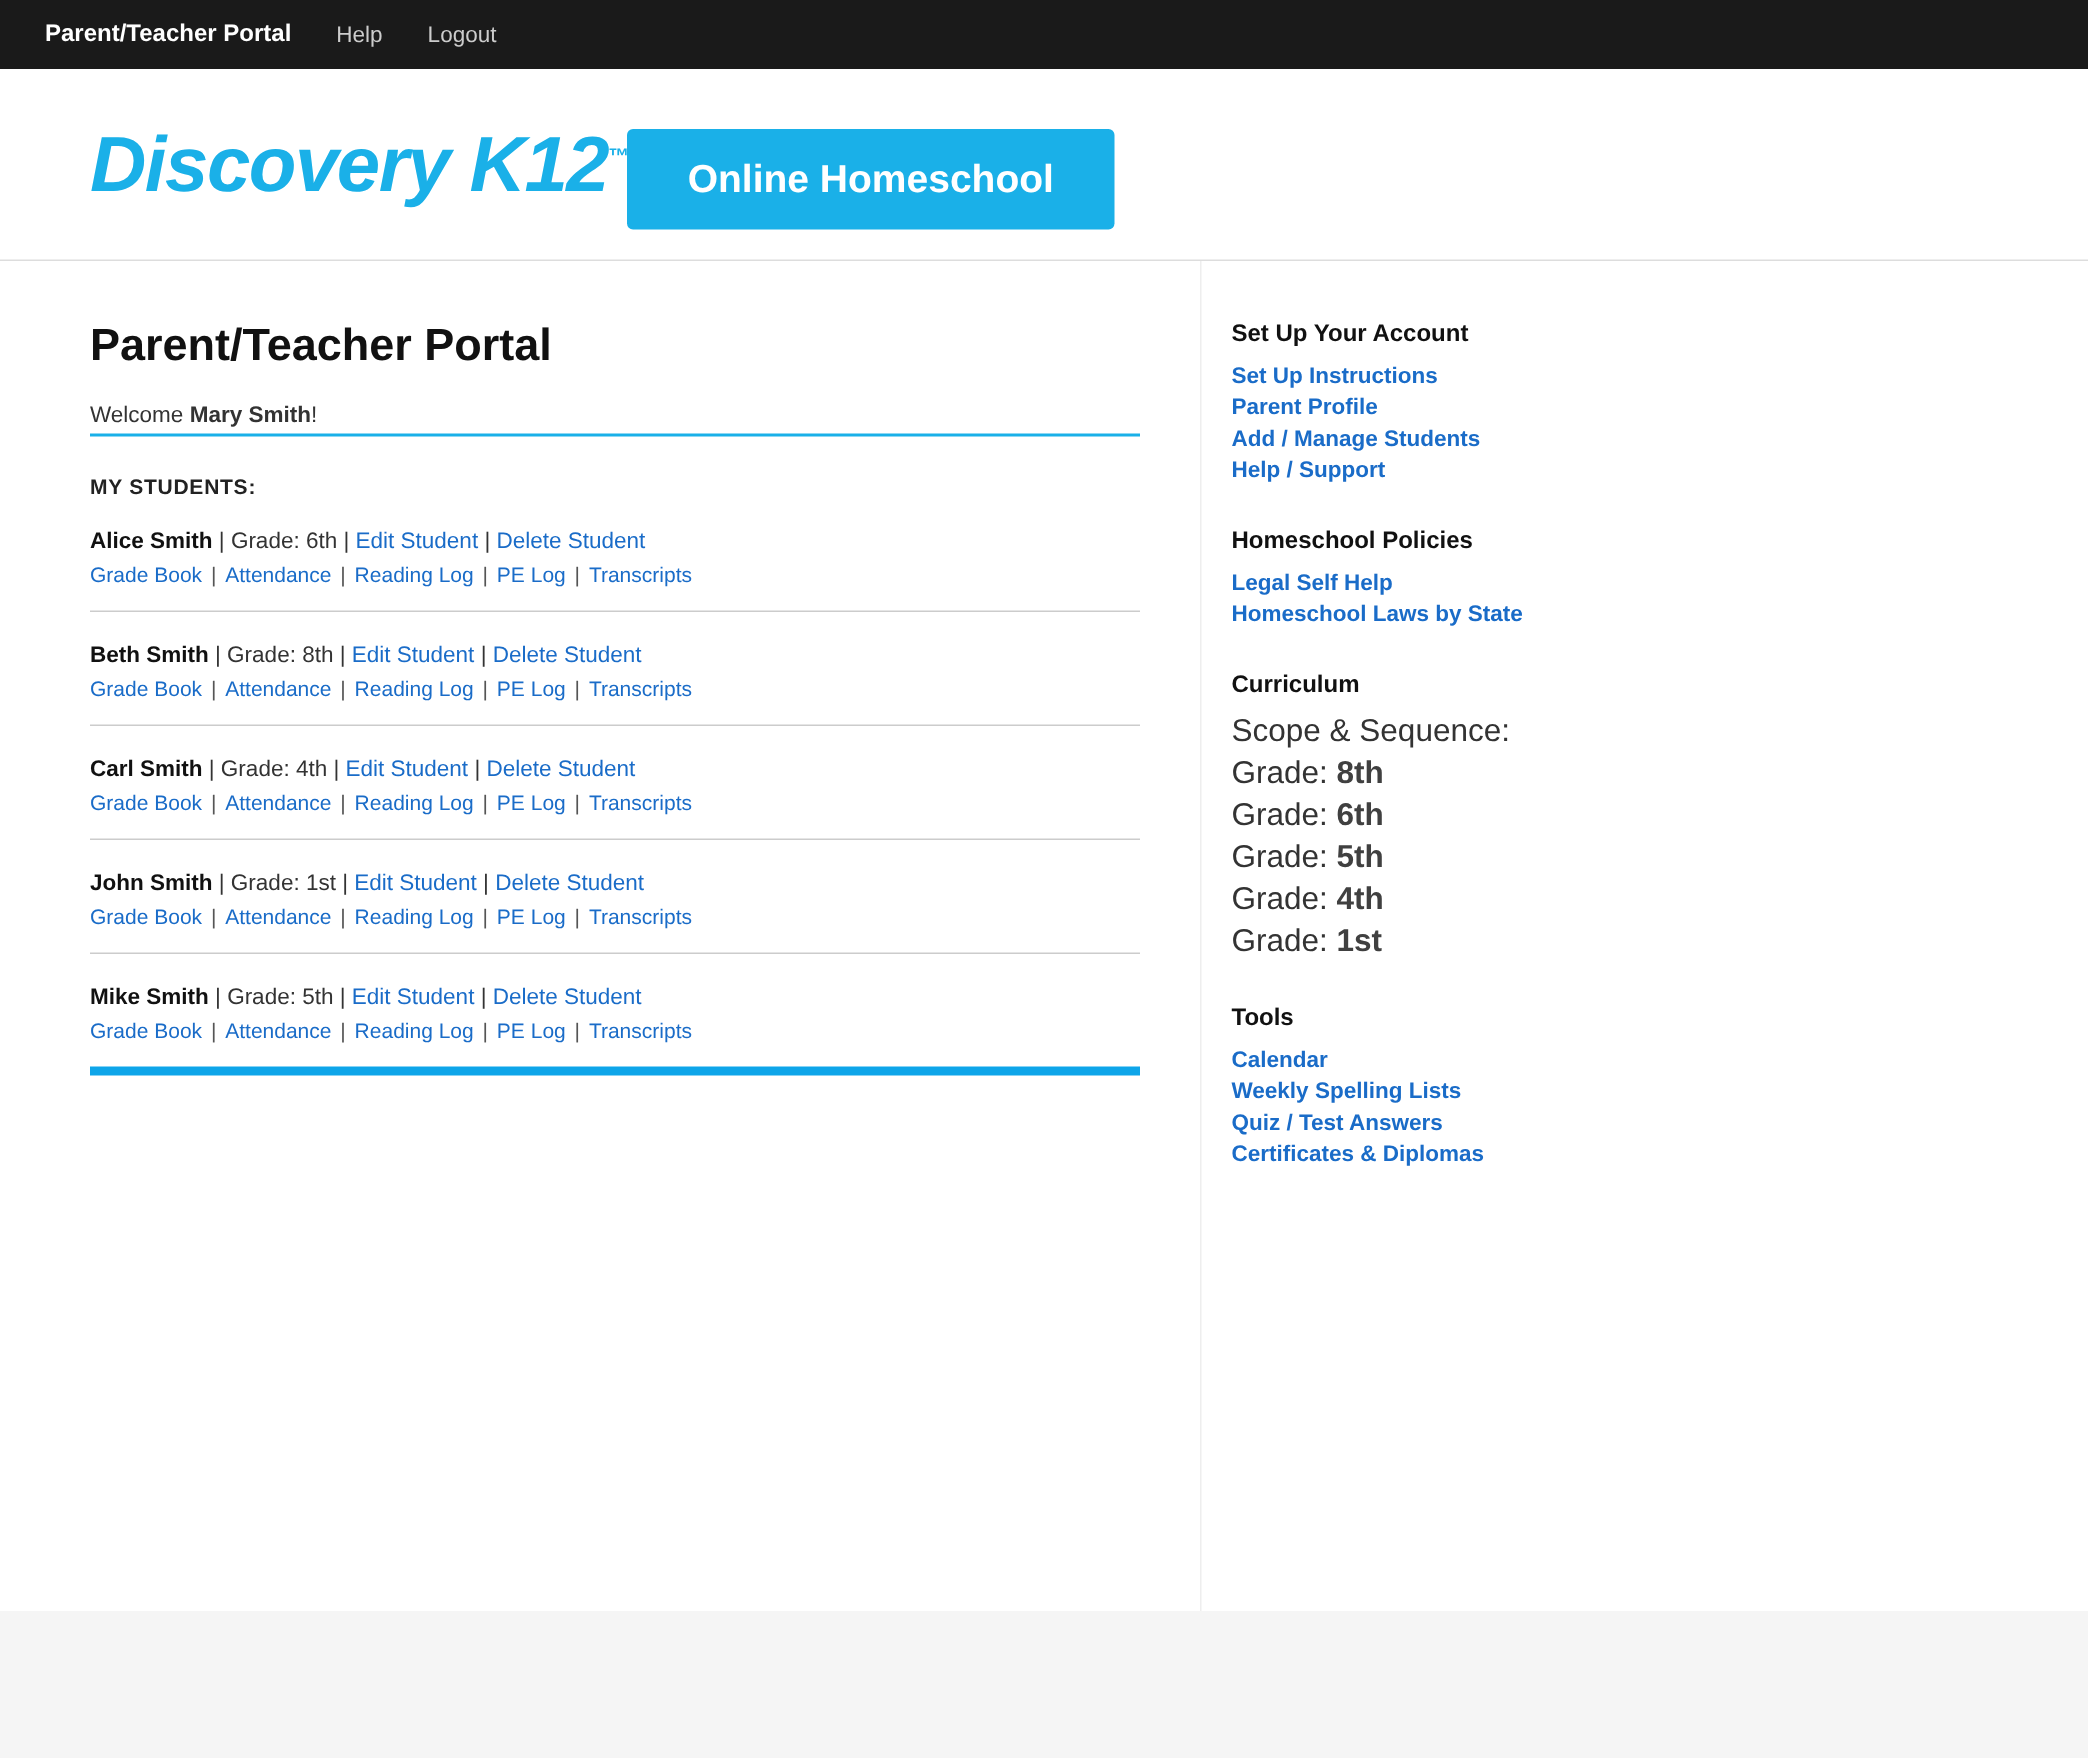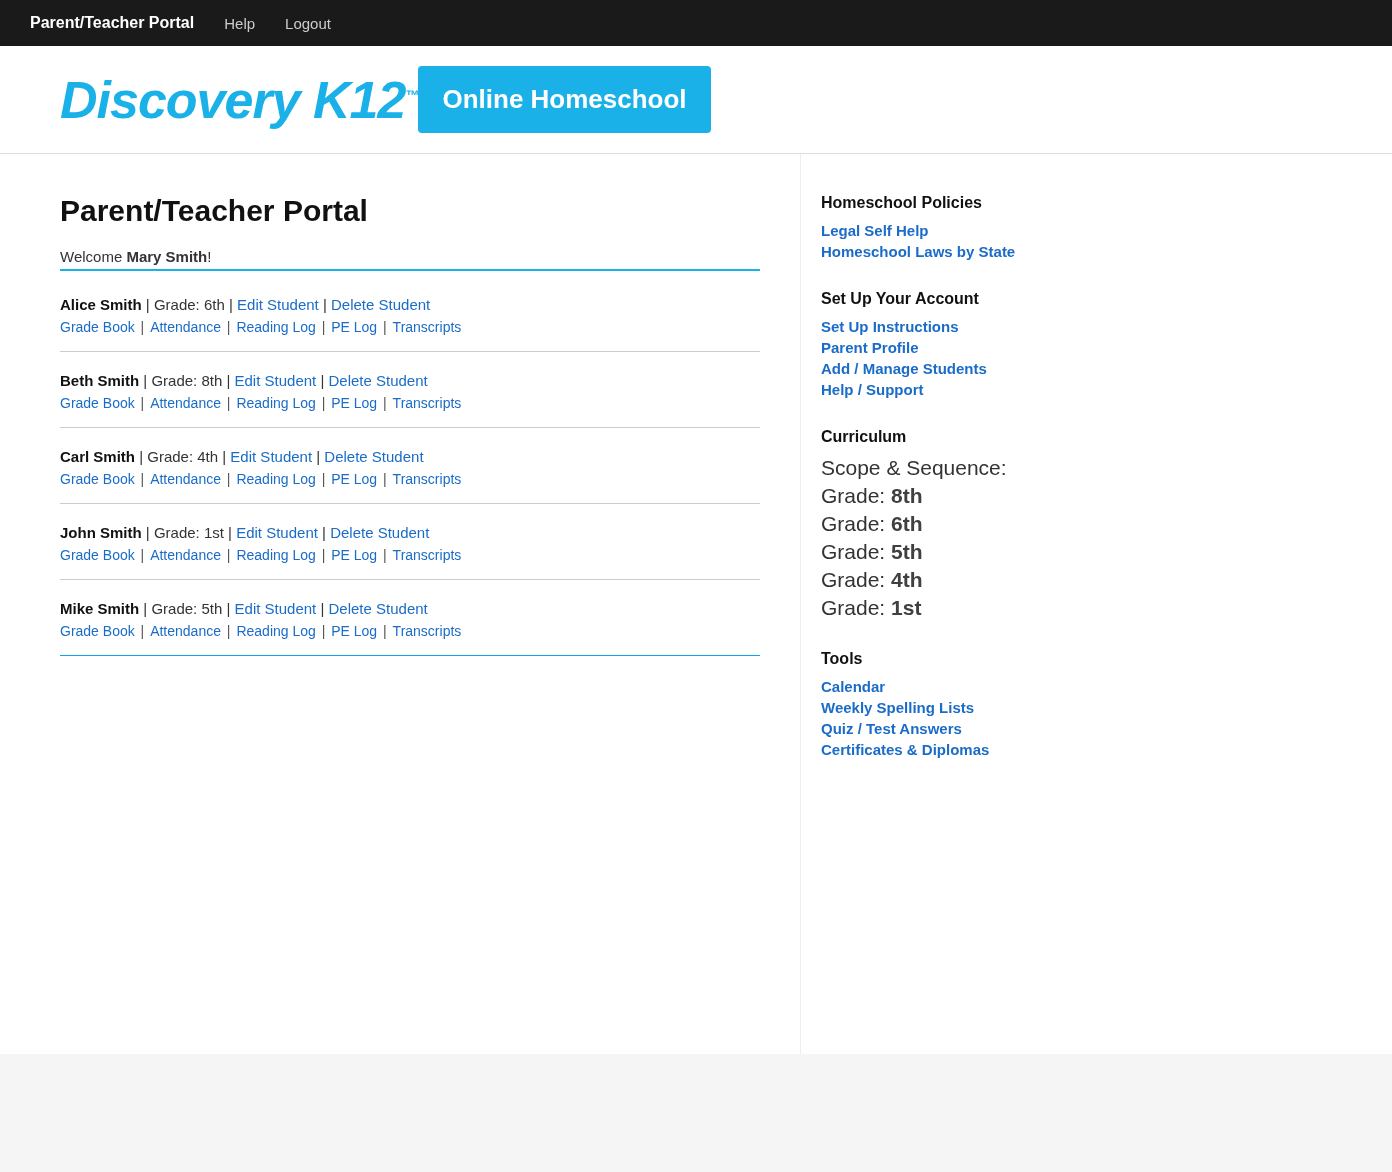--- a/index.html
+++ b/index.html
@@ -45,22 +45,23 @@
       font-size: 14px;
       vertical-align: super;
       font-style: normal;
       color: #1ab0e8;
     }
     #online-homeschool-badge {
       background: #1ab0e8;
       color: #fff;
       font-size: 26px;
       font-weight: bold;
-      padding: 18px 24px;
+      padding: 18px 40px;
       border-radius: 4px;
+      margin-top: 20px;
     }
 
     
     #main {
       display: flex;
       background: #fff;
       min-height: 900px;
       padding: 0;
     }
 
@@ -102,21 +103,21 @@
       letter-spacing: 0.5px;
     }
 
     .student-block {
       border-bottom: 1px solid #ccc;
       padding-bottom: 16px;
       margin-bottom: 16px;
       margin-top: 20px;
     }
     .student-block:last-child {
-      border-bottom: 1px solid #0ea5e9;
+      border-bottom: 6px solid #0ea5e9;
     }
 
     .student-row1 {
       margin-bottom: 6px;
       font-size: 15px;
       color: #333;
     }
     .student-row1 strong {
       font-weight: bold;
       color: #111;
@@ -199,20 +200,21 @@
   <div id="content" data-name="content-area">
 
     <h1 id="page-title" data-name="page-title">Parent/Teacher Portal</h1>
 
     <p id="welcome-msg" data-name="welcome-message">
       <span data-name="welcome-prefix">Welcome </span><strong data-name="welcome-name">Mary Smith</strong><span data-name="welcome-suffix">!</span>
     </p>
 
     <hr id="blue-divider" data-name="blue-divider">
 
+    <div id="my-students-label" data-name="my-students-label">MY STUDENTS:</div>
 
     <div id="students-list" data-name="students-list">
     <div class="student-block" data-name="student-block">
           <div class="student-row1" data-name="student-row1"><strong data-name="student-name">Alice Smith</strong> | Grade: 6th | <a class="blue-link" data-name="student-link-edit-student">Edit Student</a> | <a class="blue-link" data-name="student-link-delete-student">Delete Student</a></div>
           <div class="student-row2" data-name="student-row2"><a class="blue-link" data-name="student-link-grade-book">Grade Book</a><span class="row2-sep" data-name="row2-separator"> | </span><a class="blue-link" data-name="student-link-attendance">Attendance</a><span class="row2-sep" data-name="row2-separator"> | </span><a class="blue-link" data-name="student-link-reading-log">Reading Log</a><span class="row2-sep" data-name="row2-separator"> | </span><a class="blue-link" data-name="student-link-pe-log">PE Log</a><span class="row2-sep" data-name="row2-separator"> | </span><a class="blue-link" data-name="student-link-transcripts">Transcripts</a></div>
         </div>
         <div class="student-block" data-name="student-block">
           <div class="student-row1" data-name="student-row1"><strong data-name="student-name">Beth Smith</strong> | Grade: 8th | <a class="blue-link" data-name="student-link-edit-student">Edit Student</a> | <a class="blue-link" data-name="student-link-delete-student">Delete Student</a></div>
           <div class="student-row2" data-name="student-row2"><a class="blue-link" data-name="student-link-grade-book">Grade Book</a><span class="row2-sep" data-name="row2-separator"> | </span><a class="blue-link" data-name="student-link-attendance">Attendance</a><span class="row2-sep" data-name="row2-separator"> | </span><a class="blue-link" data-name="student-link-reading-log">Reading Log</a><span class="row2-sep" data-name="row2-separator"> | </span><a class="blue-link" data-name="student-link-pe-log">PE Log</a><span class="row2-sep" data-name="row2-separator"> | </span><a class="blue-link" data-name="student-link-transcripts">Transcripts</a></div>
         </div>
@@ -226,36 +228,36 @@
         </div>
         <div class="student-block" data-name="student-block">
           <div class="student-row1" data-name="student-row1"><strong data-name="student-name">Mike Smith</strong> | Grade: 5th | <a class="blue-link" data-name="student-link-edit-student">Edit Student</a> | <a class="blue-link" data-name="student-link-delete-student">Delete Student</a></div>
           <div class="student-row2" data-name="student-row2"><a class="blue-link" data-name="student-link-grade-book">Grade Book</a><span class="row2-sep" data-name="row2-separator"> | </span><a class="blue-link" data-name="student-link-attendance">Attendance</a><span class="row2-sep" data-name="row2-separator"> | </span><a class="blue-link" data-name="student-link-reading-log">Reading Log</a><span class="row2-sep" data-name="row2-separator"> | </span><a class="blue-link" data-name="student-link-pe-log">PE Log</a><span class="row2-sep" data-name="row2-separator"> | </span><a class="blue-link" data-name="student-link-transcripts">Transcripts</a></div>
         </div>
       </div>
 
   </div>
 
   <aside id="sidebar" data-name="sidebar">
-
-    <div class="sidebar-section" data-name="policies-section">
-      <div class="sidebar-section-title" data-name="policies-section-title">Homeschool Policies</div>
-      <div id="policies-links-container" data-name="policies-links-container">
-          <a class="sidebar-link" data-name="sidebar-link-legal-self-help">Legal Self Help</a>
-          <a class="sidebar-link" data-name="sidebar-link-homeschool-laws-by-state">Homeschool Laws by State</a>
-        </div>
-    </div>
 
     <div class="sidebar-section" data-name="setup-section">
       <div class="sidebar-section-title" data-name="setup-section-title">Set Up Your Account</div>
       <div id="setup-links-container" data-name="setup-links-container">
           <a class="sidebar-link" data-name="sidebar-link-set-up-instructions">Set Up Instructions</a>
           <a class="sidebar-link" data-name="sidebar-link-parent-profile">Parent Profile</a>
           <a class="sidebar-link" data-name="sidebar-link-add---manage-students">Add / Manage Students</a>
           <a class="sidebar-link" data-name="sidebar-link-help---support">Help / Support</a>
+        </div>
+    </div>
+
+    <div class="sidebar-section" data-name="policies-section">
+      <div class="sidebar-section-title" data-name="policies-section-title">Homeschool Policies</div>
+      <div id="policies-links-container" data-name="policies-links-container">
+          <a class="sidebar-link" data-name="sidebar-link-legal-self-help">Legal Self Help</a>
+          <a class="sidebar-link" data-name="sidebar-link-homeschool-laws-by-state">Homeschool Laws by State</a>
         </div>
     </div>
 
     <div class="sidebar-section" data-name="curriculum-section">
       <div class="sidebar-section-title" data-name="curriculum-section-title">Curriculum</div>
       <div class="sidebar-static" data-name="scope-label">Scope &amp; Sequence:</div>
       <div id="grade-items-container" data-name="grade-items-container">
           <div class="sidebar-static" data-name="grade-item"><span data-name="grade-label">Grade: </span><a class="grade-link" data-name="grade-link-8th">8th</a></div>
           <div class="sidebar-static" data-name="grade-item"><span data-name="grade-label">Grade: </span><a class="grade-link" data-name="grade-link-6th">6th</a></div>
           <div class="sidebar-static" data-name="grade-item"><span data-name="grade-label">Grade: </span><a class="grade-link" data-name="grade-link-5th">5th</a></div>

